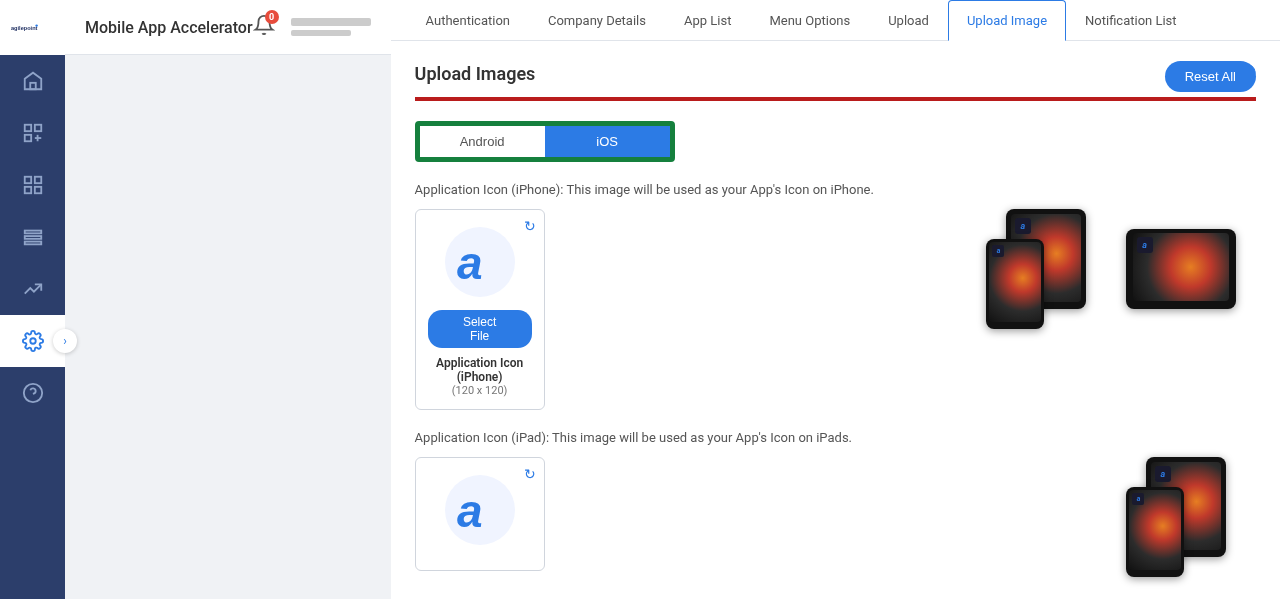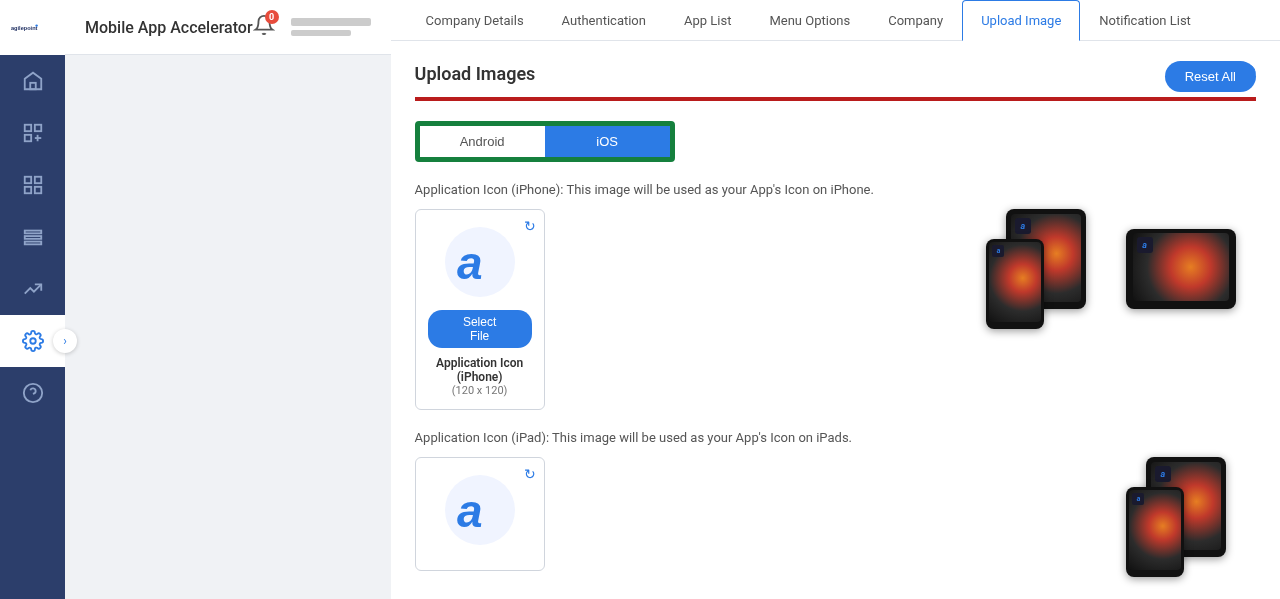--- a/index.html
+++ b/index.html
@@ -372,25 +372,25 @@
       <div class="user-avatar">
         <div class="avatar-line" style="width:80px;height:8px;"></div>
         <div class="avatar-line" style="width:60px;height:6px;"></div>
       </div>
     </div>
   </div>
 
   <div class="content">
 
     <div class="tabs">
+      <div class="tab">Authentication</div>
       <div class="tab">Company Details</div>
-      <div class="tab">Authentication</div>
       <div class="tab">App List</div>
       <div class="tab">Menu Options</div>
-      <div class="tab">Company</div>
+      <div class="tab">Upload</div>
       <div class="tab active">Upload Image</div>
       <div class="tab">Notification List</div>
     </div>
 
     <div class="page-content">
       <div class="page-header">
         <div class="page-header-left">
           <span class="page-title">Upload Images</span>
         </div>
         <div class="info-icon">ⓘ</div>

